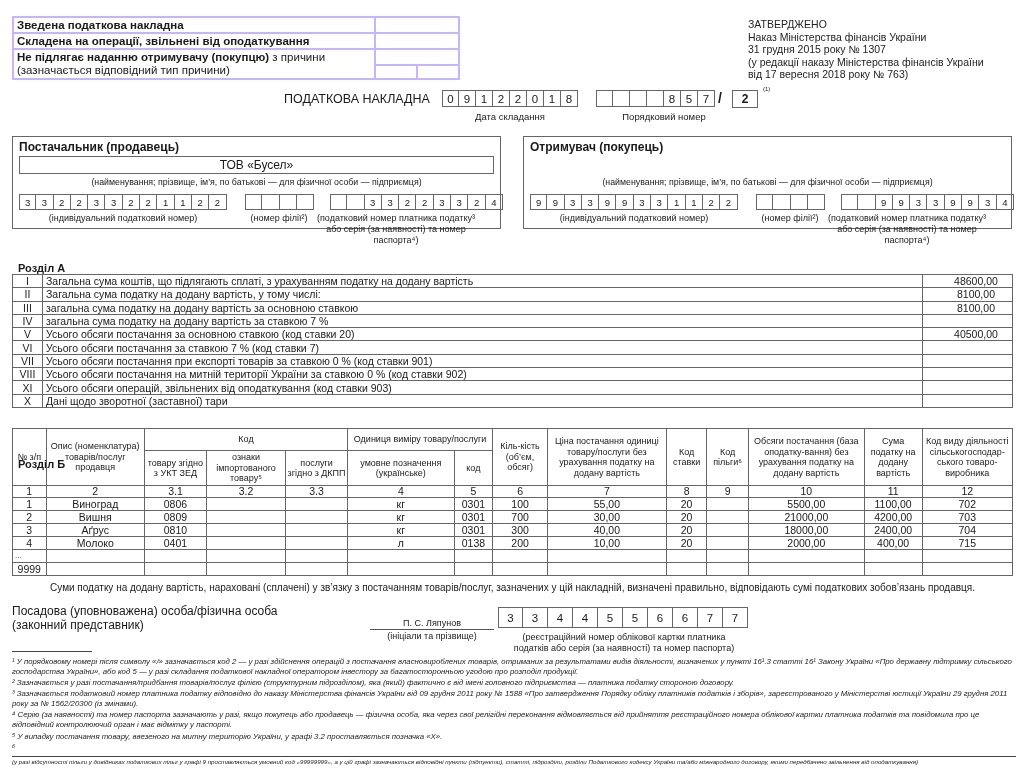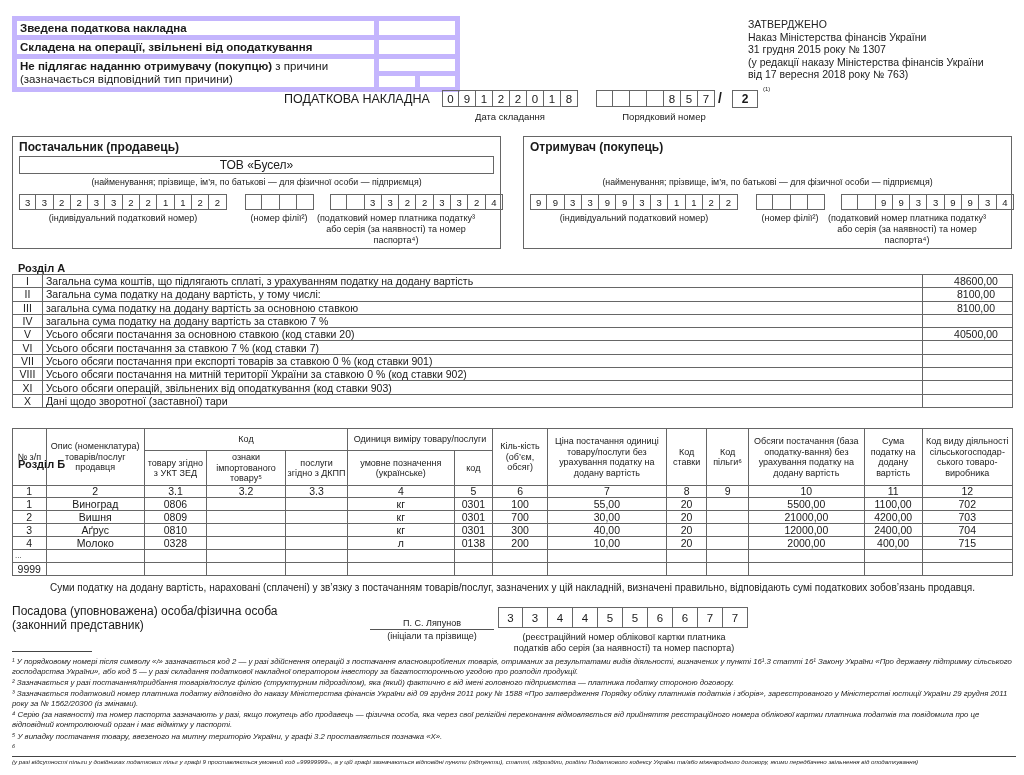--- a/index.html
+++ b/index.html
@@ -4,42 +4,42 @@
 <style>
   * { box-sizing: border-box; margin: 0; padding: 0; }
   html, body { width: 1024px; height: 775px; background: #ffffff; overflow: hidden; }
   body { font-family: "Liberation Sans", sans-serif; color: #1a1a1a; position: relative; font-size: 10px; }
   .abs { position: absolute; }
   .b { font-weight: bold; }
   table { border-collapse: collapse; }
 
   
   #flags { left: 12px; top: 16px; width: 448px; }
-  #flags td { border: 5px solid #c4b5fd; font-size: 11.5px; padding: 0 3px; height: 15px; line-height: 14px; }
+  #flags td { border: 2px solid #c4b5fd; font-size: 11.5px; padding: 0 3px; height: 15px; line-height: 14px; }
   #flags td.lbl { width: 362px; }
   #flags .sub td { height: 14px; }
 
   
   #approved { left: 748px; top: 18px; font-size: 10.5px; line-height: 12.6px; color: #222; }
 
   
   #inv-title { left: 284px; top: 92px; font-size: 12.5px; font-weight: normal; }
   .digits { display: flex; }
   .digits .cell { width: 17px; height: 17px; border: 1px solid #666; border-left: none; text-align: center; font-size: 11.5px; line-height: 16px; }
   .digits .cell:first-child { border-left: 1px solid #666; }
   #date-digits { left: 442px; top: 90px; }
   #date-label { left: 442px; top: 111px; width: 136px; text-align: center; font-size: 9.5px; }
   #num-digits { left: 596px; top: 90px; }
   #num-label { left: 596px; top: 111px; width: 136px; text-align: center; font-size: 9.5px; }
   #slash { left: 718px; top: 90px; font-size: 14px; font-weight: bold; }
   #suffix { left: 732px; top: 90px; width: 26px; height: 18px; border: 1px solid #666; text-align: center; font-weight: bold; font-size: 12px; line-height: 17px; }
   #sup1 { left: 763px; top: 86px; font-size: 6px; }
 
   
-  .party { top: 136px; width: 489px; height: 113px; border: 1px solid #666; }
+  .party { top: 136px; width: 489px; height: 93px; border: 1px solid #666; }
   #seller { left: 12px; }
   #buyer { left: 523px; }
   .party .ptitle { position: absolute; left: 6px; top: 3px; font-size: 12px; font-weight: bold; }
   .party .pname { position: absolute; left: 6px; top: 19px; width: 475px; height: 18px; border: 1px solid #666; text-align: center; font-size: 12px; line-height: 17px; }
   .party .pname-hint { position: absolute; left: 6px; top: 40px; width: 475px; text-align: center; font-size: 8.8px; }
   .party .ipn { position: absolute; left: 6px; top: 57px; }
   .party .branch { position: absolute; left: 232px; top: 57px; }
   .party .taxno { position: absolute; left: 317px; top: 57px; }
   .party .digits .cell { width: 17.3px; height: 16px; font-size: 9.5px; line-height: 15px; }
   .party .h1 { position: absolute; left: 6px; top: 76px; width: 208px; text-align: center; font-size: 9px; }
@@ -370,28 +370,28 @@
       <td>Аґрус</td>
       <td>0810</td>
       <td></td>
       <td></td>
       <td>кг</td>
       <td>0301</td>
       <td>300</td>
       <td>40,00</td>
       <td>20</td>
       <td></td>
-      <td>12000,00</td>
+      <td>18000,00</td>
       <td>2400,00</td>
       <td>704</td>
     </tr>
     <tr>
       <td>4</td>
       <td>Молоко</td>
-      <td>0328</td>
+      <td>0401</td>
       <td></td>
       <td></td>
       <td>л</td>
       <td>0138</td>
       <td>200</td>
       <td>10,00</td>
       <td>20</td>
       <td></td>
       <td>2000,00</td>
       <td>400,00</td>

